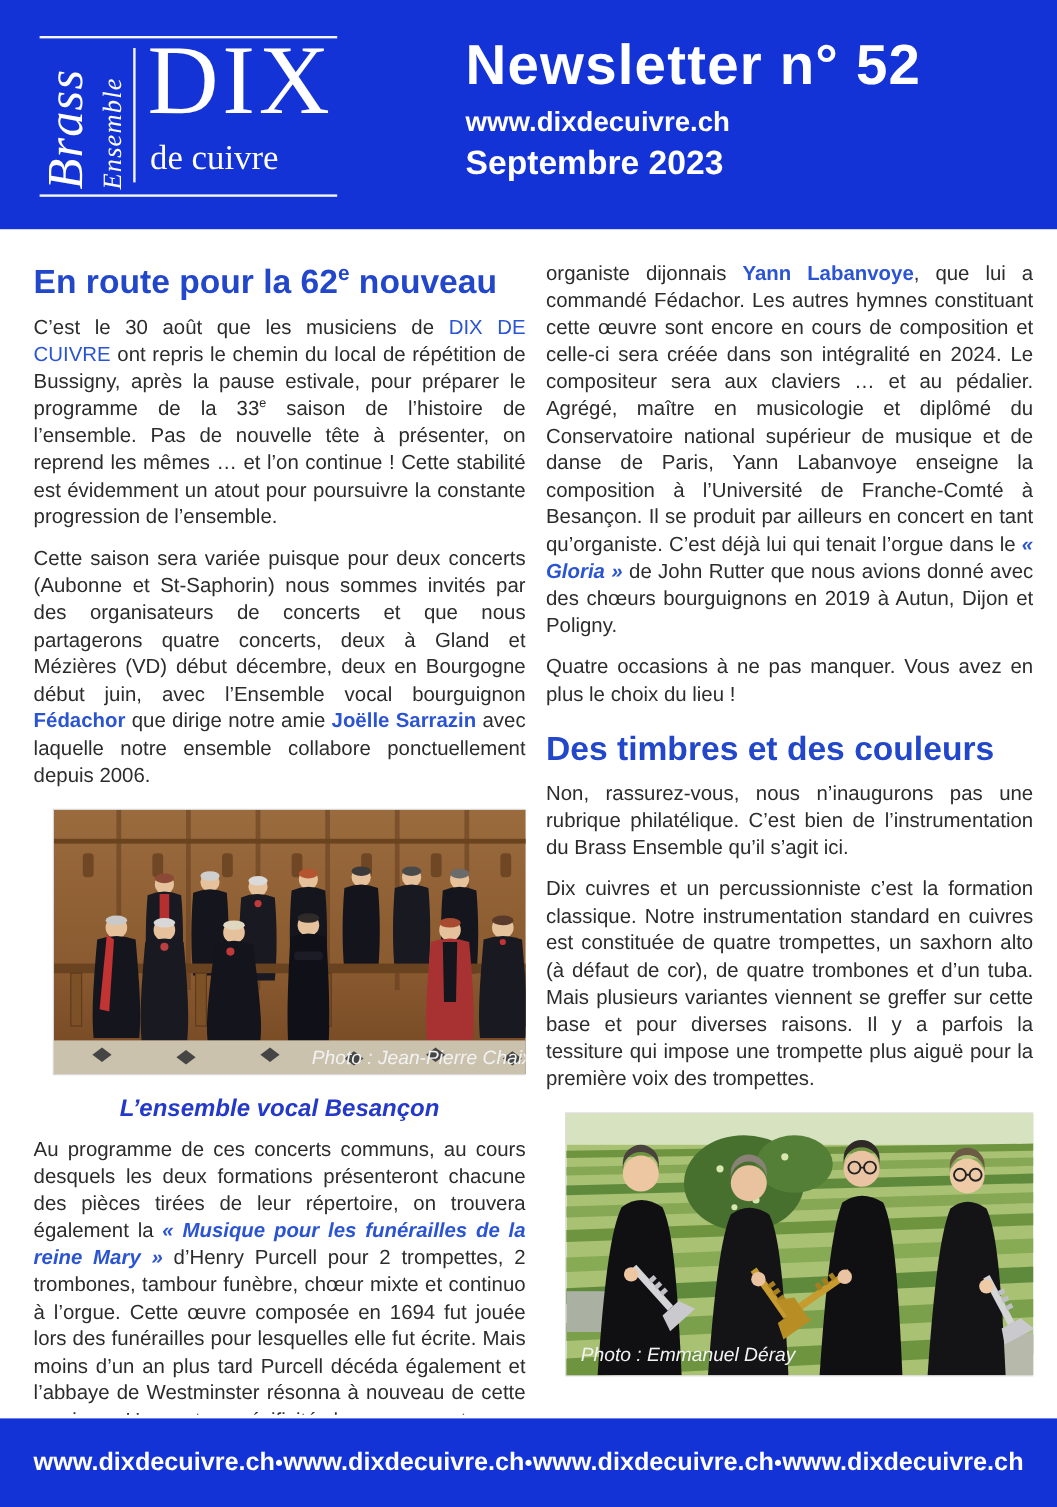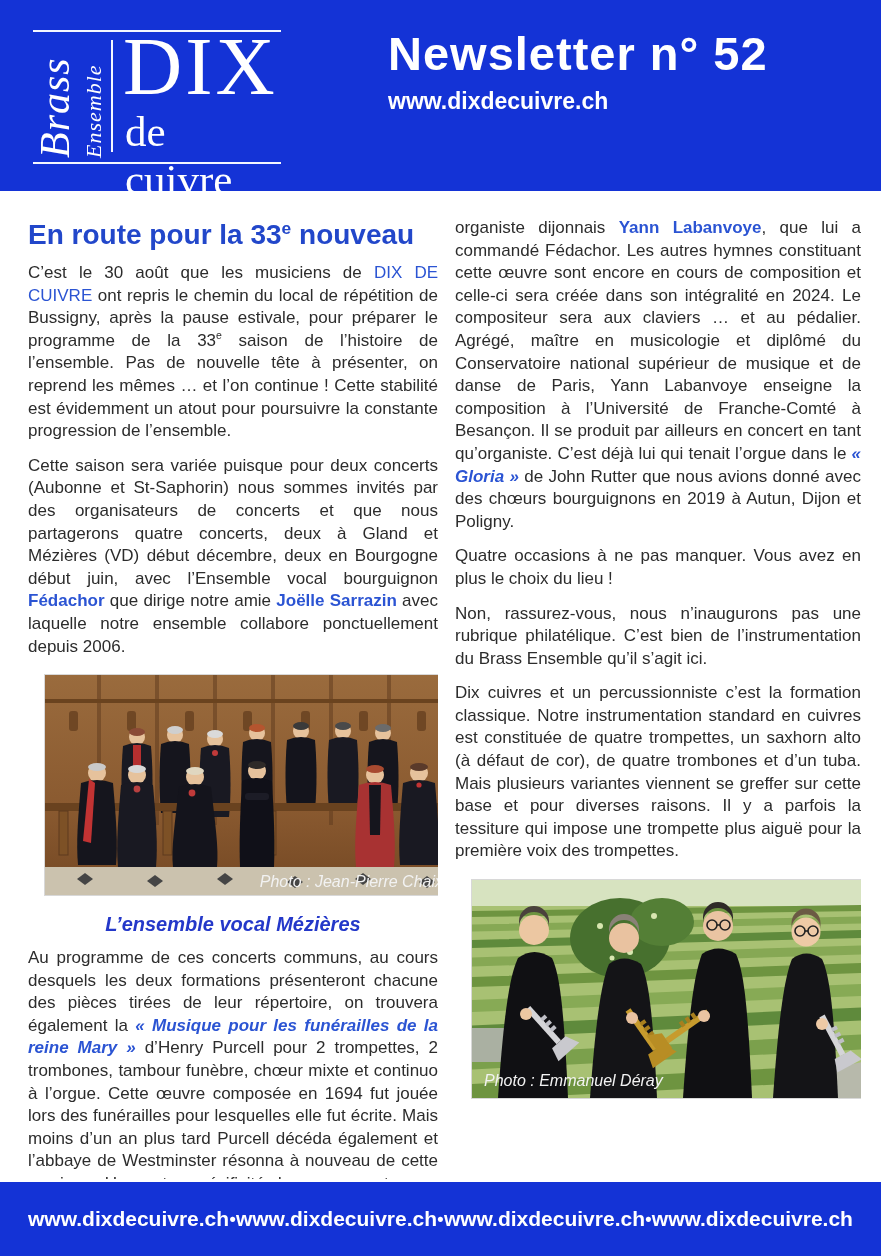--- a/index.html
+++ b/index.html
@@ -13,21 +13,21 @@
   .logo-rule.top{top:0;}
   .logo-rule.bottom{bottom:0;}
   .vert{position:absolute;writing-mode:vertical-rl;transform:rotate(180deg);
         font-family:"Liberation Serif","DejaVu Serif",serif;font-style:italic;white-space:nowrap;}
   .vert-brass{left:-2px;top:8px;height:120px;font-size:42px;letter-spacing:1px;}
   .vert-ens{left:48px;top:8px;height:120px;font-size:22px;letter-spacing:1px;}
   .logo-sep{position:absolute;left:78px;top:10px;height:112px;width:2px;background:#f4f6ff;}
   .logo-dix{position:absolute;left:90px;top:-4px;font-family:"Liberation Serif","DejaVu Serif",serif;
             font-size:82px;line-height:82px;letter-spacing:3px;text-align:center;}
   .logo-sub{position:absolute;left:92px;top:78px;font-family:"Liberation Serif","DejaVu Serif",serif;
-            font-size:43px;line-height:48px;}
+            font-size:29px;line-height:48px;}
   .mast-right{position:absolute;left:388px;top:28px;width:460px;color:#fff;}
   .mast-title{font-size:47px;font-weight:bold;line-height:52px;letter-spacing:1px;}
   .mast-site{font-size:23px;font-weight:bold;margin-top:8px;}
   .mast-date{font-size:28px;font-weight:bold;margin-top:5px;}
 
   
   .col{position:absolute;text-align:justify;font-size:17px;line-height:22.6px;}
   .col-left{left:28px;top:219px;width:410px;height:960px;overflow:hidden;}
   .col-right{left:455px;top:217px;width:406px;height:962px;overflow:hidden;}
   .col p{margin:0 0 12px;}
@@ -61,25 +61,26 @@
       <div class="vert vert-brass">Brass</div>
       <div class="vert vert-ens">Ensemble</div>
       <div class="logo-sep"></div>
       <div class="logo-dix">DIX</div>
       <div class="logo-sub">de cuivre</div>
       <div class="logo-rule bottom"></div>
     </div>
     <div class="mast-right">
       <div class="mast-title">Newsletter n° 52</div>
       <div class="mast-site">www.dixdecuivre.ch</div>
+      <div class="mast-date">Septembre 2023</div>
     </div>
   </header>
 
   <section class="col col-left">
-    <h1><span>En route pour la 33</span><sup>e</sup><span> nouveau</span></h1>
+    <h1><span>En route pour la 62</span><sup>e</sup><span> nouveau</span></h1>
 
     <p><span>C’est le 30 août que les musiciens de </span><span class="cblue">DIX DE CUIVRE</span><span> ont repris le chemin du local de répétition de Bussigny, après la pause estivale, pour préparer le programme de la 33</span><sup>e</sup><span> saison de l’histoire de l’ensemble. Pas de nouvelle tête à présenter, on reprend les mêmes … et l’on continue ! Cette stabilité est évidemment un atout pour poursuivre la constante progression de l’ensemble.</span></p>
 
     <p><span>Cette saison sera variée puisque pour deux concerts (Aubonne et St-Saphorin) nous sommes invités par des organisateurs de concerts et que nous partagerons quatre concerts, deux à Gland et Mézières (VD) début décembre, deux en Bourgogne début juin, avec l’Ensemble vocal bourguignon </span><span class="bblue">Fédachor</span><span> que dirige notre amie </span><span class="bblue">Joëlle Sarrazin</span><span> avec laquelle notre ensemble collabore ponctuellement depuis 2006.</span></p>
 
     <figure class="photo-frame">
       <svg width="410" height="220" viewBox="0 0 410 220">
         <defs>
           <linearGradient id="wood" x1="0" y1="0" x2="0" y2="1">
             <stop offset="0" stop-color="#9a6b3d"></stop>
@@ -199,30 +200,31 @@
           <path d="M40,198 l8,6 -8,6 -8,-6 Z"></path>
             <path d="M110,200 l8,6 -8,6 -8,-6 Z"></path>
           <path d="M180,198 l8,6 -8,6 -8,-6 Z"></path>
             <path d="M250,201 l8,6 -8,6 -8,-6 Z"></path>
           <path d="M318,198 l8,6 -8,6 -8,-6 Z"></path>
             <path d="M382,201 l8,6 -8,6 -8,-6 Z"></path>
         </g>
         <text x="398" y="212" text-anchor="end" class="credit">Photo : Jean-Pierre Chaix</text>
       </svg>
     </figure>
-    <div class="caption">L’ensemble vocal Mézières</div>
+    <div class="caption">L’ensemble vocal Besançon</div>
 
     <p><span>Au programme de ces concerts communs, au cours desquels les deux formations présenteront chacune des pièces tirées de leur répertoire, on trouvera également la </span><span class="qblue">« Musique pour les funérailles de la reine Mary »</span><span> d’Henry Purcell pour 2 trompettes, 2 trombones, tambour funèbre, chœur mixte et continuo à l’orgue. Cette œuvre composée en 1694 fut jouée lors des funérailles pour lesquelles elle fut écrite. Mais moins d’un an plus tard Purcell décéda également et l’abbaye de Westminster résonna à nouveau de cette musique. Une autre spécificité de ces concerts sera l’exécution, en avant-première, d’une hymne </span></p>
   </section>
 
   <section class="col col-right">
     <p><span>organiste dijonnais </span><span class="bblue">Yann Labanvoye</span><span>, que lui a commandé Fédachor. Les autres hymnes constituant cette œuvre sont encore en cours de composition et celle-ci sera créée dans son intégralité en 2024. Le compositeur sera aux claviers … et au pédalier. Agrégé, maître en musicologie et diplômé du Conservatoire national supérieur de musique et de danse de Paris, Yann Labanvoye enseigne la composition à l’Université de Franche-Comté à Besançon. Il se produit par ailleurs en concert en tant qu’organiste. C’est déjà lui qui tenait l’orgue dans le </span><span class="qblue">« Gloria »</span><span> de John Rutter que nous avions donné avec des chœurs bourguignons en 2019 à Autun, Dijon et Poligny.</span></p>
 
     <p>Quatre occasions à ne pas manquer. Vous avez en plus le choix du lieu !</p>
 
+    <h1 class="second">Des timbres et des couleurs</h1>
 
     <p>Non, rassurez-vous, nous n’inaugurons pas une rubrique philatélique. C’est bien de l’instrumentation du Brass Ensemble qu’il s’agit ici.</p>
     <p>Dix cuivres et un percussionniste c’est la formation classique. Notre instrumentation standard en cuivres est constituée de quatre trompettes, un saxhorn alto (à défaut de cor), de quatre trombones et d’un tuba. Mais plusieurs variantes viennent se greffer sur cette base et pour diverses raisons. Il y a parfois la tessiture qui impose une trompette plus aiguë pour la première voix des trompettes.</p>
 
     <figure class="photo-frame">
       <svg width="390" height="218" viewBox="0 0 390 218">
         <rect width="390" height="218" fill="#a8c173"></rect>
         <rect width="390" height="26" fill="#d7e3c0"></rect>
         <g stroke-linecap="round">
           <path d="M0,34 L390,28" stroke="#6e9440" stroke-width="6" fill="none"></path>

